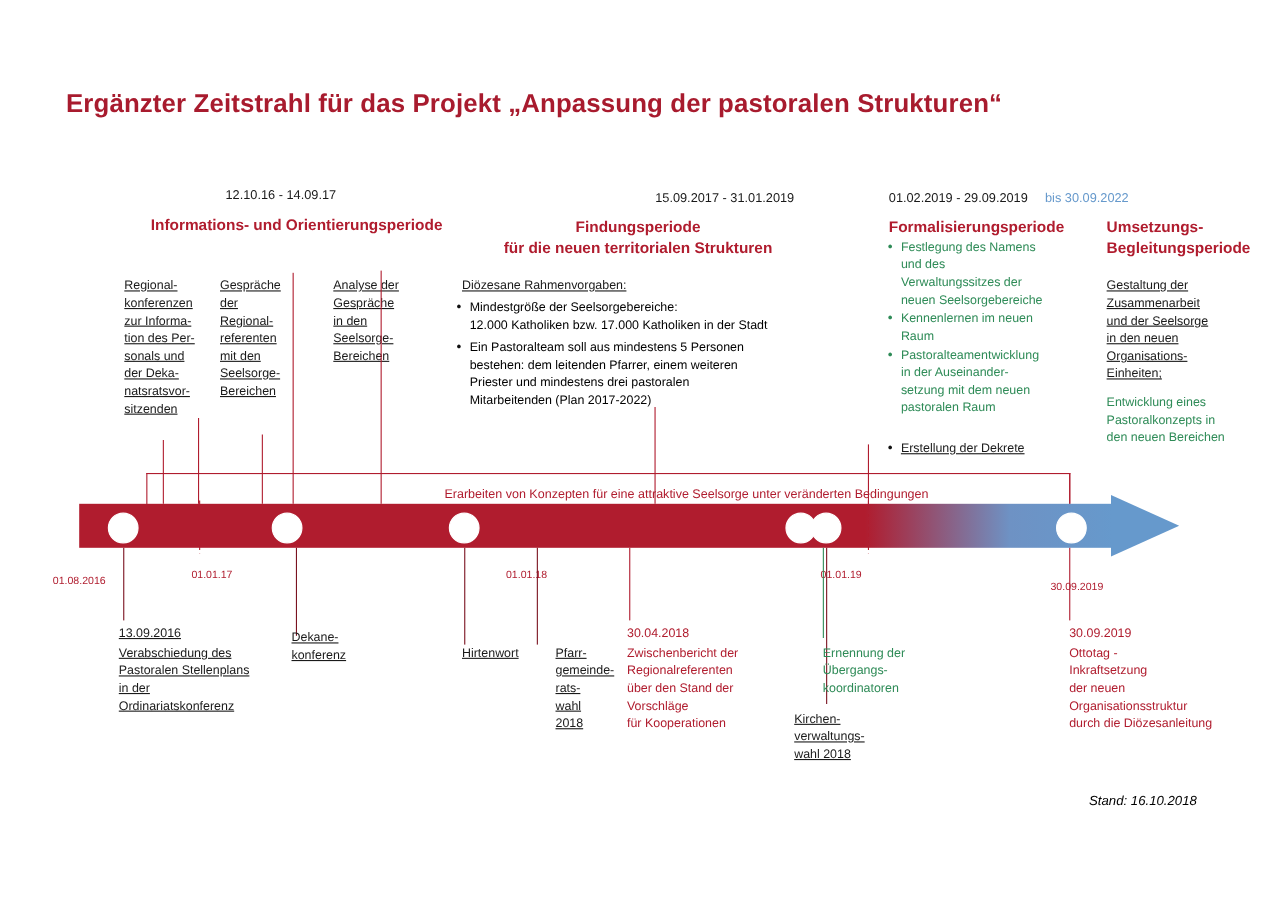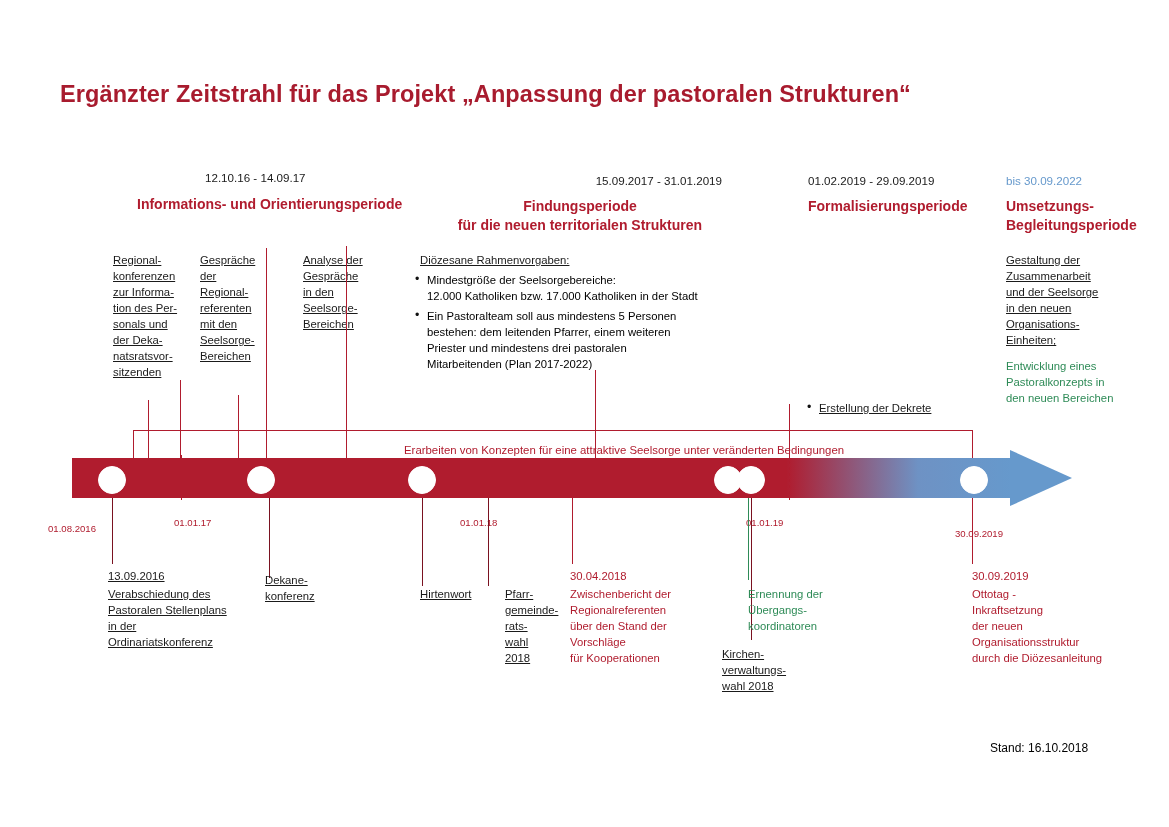--- a/index.html
+++ b/index.html
@@ -55,21 +55,21 @@
     border-left:1px solid #B01C2E;border-right:1px solid #B01C2E;border-top:1px solid #B01C2E;
   }
   #brackettext{
     position:absolute;left:404px;top:444px;width:580px;font-size:11.4px;color:#B01C2E;
   }
   
   .barlabel{position:absolute;font-size:9.6px;color:#B01C2E;}
   
   .cap{position:absolute;font-size:11.3px;line-height:1.42;}
   
-  #stand{position:absolute;left:990px;top:741px;font-size:12px;color:#000;}
+  #stand{position:absolute;left:990px;top:721px;font-size:12px;color:#000;font-style:italic;}
 </style>
 </head>
 <body>
 
 <div id="stage">
 
   <div id="title" class="abs">Ergänzter Zeitstrahl für das Projekt „Anpassung der pastoralen Strukturen“</div>
 
   <div class="abs perdate" style="left:205px;top:171px;width:260px;">12.10.16 - 14.09.17</div>
   <div class="abs perhead" style="left:137px;top:195px;width:300px;">Informations- und Orientierungsperiode</div>
@@ -105,25 +105,37 @@
 12.000 Katholiken bzw. 17.000 Katholiken in der Stadt</li>
     <li style="white-space:pre-line;margin-top:4px;">Ein Pastoralteam soll aus mindestens 5 Personen
 bestehen: dem leitenden Pfarrer, einem weiteren
 Priester und mindestens drei pastoralen
 Mitarbeitenden (Plan 2017-2022)</li>
   </ul>
 
   <div class="abs perdate" style="left:808px;top:174px;width:200px;">01.02.2019 - 29.09.2019</div>
   <div class="abs perhead" style="left:808px;top:197px;width:200px;">Formalisierungsperiode</div>
 
+  <ul class="abs bl greenb" style="left:805px;top:217px;width:190px;">
+    <li class="green" style="white-space:pre-line;">Festlegung des Namens
+und des
+Verwaltungssitzes der
+neuen Seelsorgebereiche</li>
+    <li class="green" style="white-space:pre-line;">Kennenlernen im neuen
+Raum</li>
+    <li class="green" style="white-space:pre-line;">Pastoralteamentwicklung
+in der Auseinander-
+setzung mit dem neuen
+pastoralen Raum</li>
+  </ul>
   <ul class="abs bl darkb" style="left:805px;top:400px;width:200px;">
     <li class="dark">Erstellung der Dekrete</li>
   </ul>
 
-  <div class="abs perdate redtxt" style="left:1006px;top:174px;width:140px;color:#6699CC;">bis 30.09.2022</div>
+  <div class="abs perdate redtxt" style="left:950px;top:174px;width:140px;color:#6699CC;">bis 30.09.2022</div>
   <div class="abs perhead" style="left:1006px;top:197px;width:140px;">Umsetzungs-</div>
   <div class="abs perhead" style="left:1006px;top:216px;width:140px;">Begleitungsperiode</div>
   <div class="abs blk dark" style="left:1006px;top:252px;width:130px;white-space:pre-line;">Gestaltung der
 Zusammenarbeit
 und der Seelsorge
 in den neuen
 Organisations-
 Einheiten;</div>
   <div class="abs blk green" style="left:1006px;top:358px;width:140px;white-space:pre-line;">Entwicklung eines
 Pastoralkonzepts in

